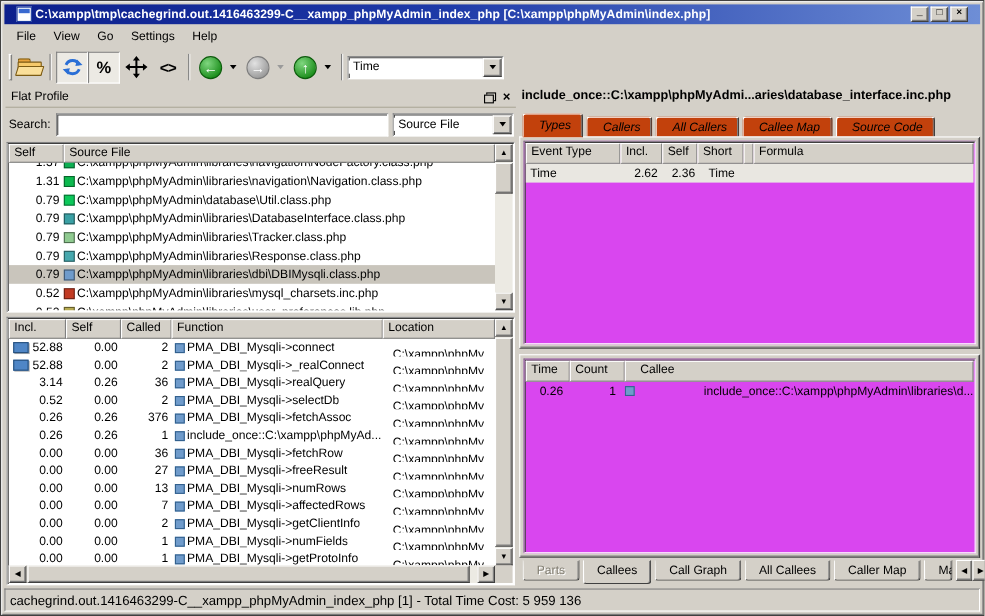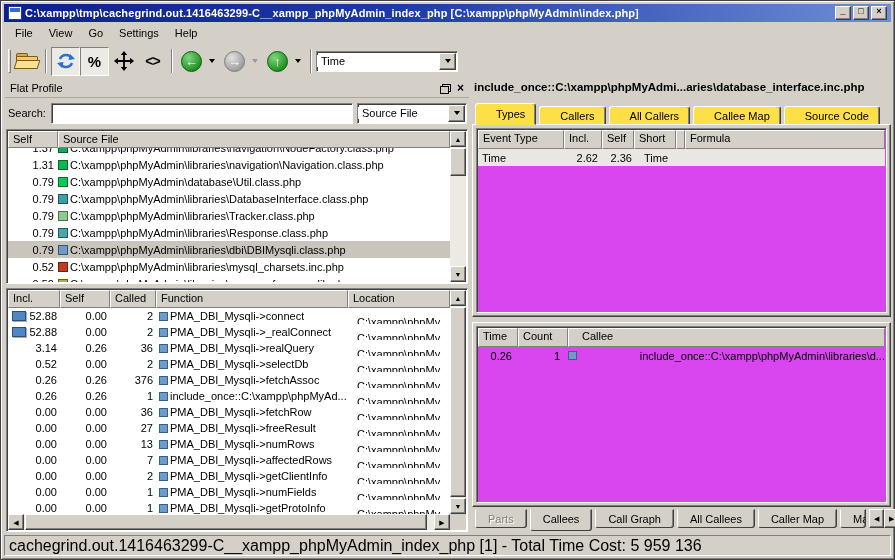--- a/index.html
+++ b/index.html
@@ -15,21 +15,21 @@
   .window {
     position:absolute; inset:0;
     background:#d4d0c8;
     border:1px solid #404040;
     box-shadow: inset 1px 1px 0 #ffffff, inset -1px -1px 0 #808080, inset 2px 2px 0 #d4d0c8;
   }
   
   .titlebar {
     position:absolute; left:3px; right:3px; top:3px; height:18px;
     background:linear-gradient(90deg,#0c1f8c 0%, #1e3aa8 45%, #6e8ed6 100%);
-    display:flex; align-items:center; padding:0 4px;
+    display:flex; align-items:center; padding:0 11px;
     color:#fff; font-weight:bold; white-space:nowrap; overflow:hidden;
   }
   .title-icon { width:14px; height:14px; flex:0 0 auto; margin-right:3px;
     background:#fff; border:1px solid #1a3b9e; position:relative; }
   .title-icon::after { content:''; position:absolute; left:1px; top:1px; right:1px; height:4px; background:#3a6ad0; }
   .title-text { flex:1; overflow:hidden; text-overflow:clip; font-size:11px; letter-spacing:.1px; }
   .win-btn {
     width:16px; height:14px; margin-left:2px; flex:0 0 auto;
     background:#d4d0c8; color:#000;
     border:1px solid; border-color:#ffffff #404040 #404040 #ffffff;
@@ -157,24 +157,24 @@
   .td-loc { flex:1 1 auto; text-align:left;margin-top:12px; }
   .fn-vscroll { top:1px; bottom:17px; right:1px; }
   .fn-hscroll { left:1px; right:17px; bottom:1px; }
   .fn-corner { position:absolute; right:1px; bottom:1px; width:16px; height:16px; background:#d4d0c8; }
   
   .right-panel { position:absolute; left:471px; right:3px; top:78px; bottom:27px; }
   .detail-header { position:absolute; top:2px; left:2px; right:2px; height:16px;
     font-weight:bold; white-space:nowrap; overflow:hidden; font-size:11.5px; }
   .tabs-top { position:absolute; top:24px; left:3px; right:0; height:22px; display:flex; align-items:flex-end; }
   .tab {
-    background:#fde047; padding:3px 10px 2px 20px; margin-right:3px;
+    background:#c2410c; padding:3px 10px 2px 14px; margin-right:3px;
     border:1px solid; border-color:#ffffff #404040 transparent #ffffff;
     box-shadow: inset -1px 0 0 #808080;
-    border-radius:3px 3px 0 0; height:19px; white-space:nowrap;
+    border-radius:3px 3px 0 0; height:19px; white-space:nowrap;font-style:italic;
   }
   .tab.active { height:22px; padding-top:4px; z-index:3; position:relative; }
   .types-panel {
     position:absolute; top:45px; left:0; right:0; height:193px;
     background:#d4d0c8; padding:3px;
     border:1px solid; border-color:#ffffff #404040 #404040 #ffffff;
     box-shadow: inset -1px -1px 0 #808080, inset 1px 1px 0 #d4d0c8;
   }
   .panel-inset { position:relative; width:100%; height:100%; background:#d946ef;
     border:1px solid; border-color:#808080 #ffffff #ffffff #808080;
@@ -213,21 +213,21 @@
   .btab-scroll { margin-left:auto; display:flex; }
   .spin-btn { width:15px; height:19px; background:#d4d0c8;
     border:1px solid; border-color:#ffffff #404040 #404040 #ffffff;
     box-shadow: inset -1px -1px 0 #808080;
     display:flex; align-items:center; justify-content:center; font-size:7px; }
   .btab-clip { max-width:62px; overflow:hidden; }
   
   .statusbar {
     position:absolute; left:3px; right:3px; bottom:3px; height:21px;
     border:1px solid; border-color:#808080 #ffffff #ffffff #808080;
-    display:flex; align-items:center; padding:0 4px; font-size:16px;
+    display:flex; align-items:center; padding:0 4px; font-size:12px;
     white-space:nowrap; overflow:hidden;
   }
   
   .vsplit { position:absolute; left:469px; top:78px; width:2px; bottom:27px; }
 </style>
 </head>
 <body>
 
 <div class="window">
 

